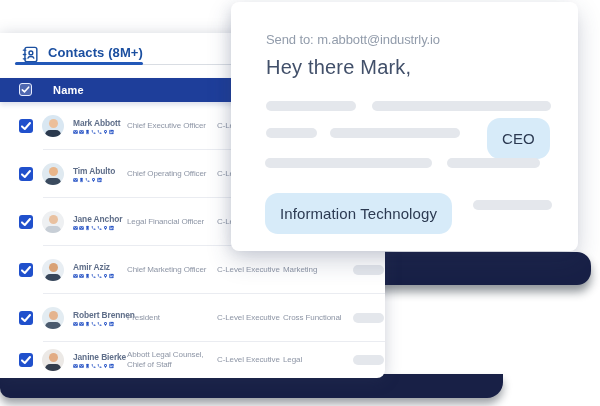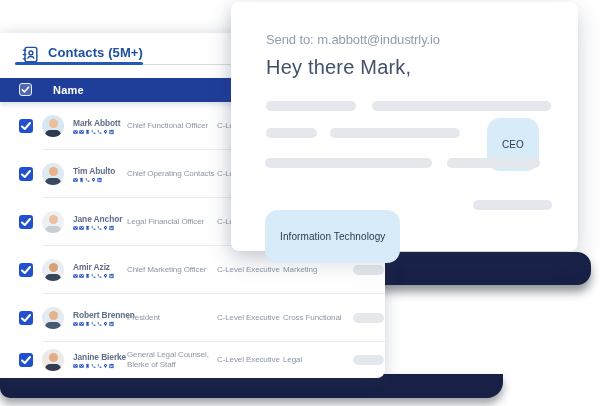--- a/index.html
+++ b/index.html
@@ -71,42 +71,42 @@
   .greeting{position:absolute;left:35px;top:54px;font-size:20px;font-weight:500;color:#42506a;
     letter-spacing:.2px;}
   .bar{position:absolute;height:10px;border-radius:5px;background:var(--skeleton,#e4e7ec);}
   .b1a{left:35px;top:99px;width:90px;}
   .b1b{left:141px;top:99px;width:179px;}
   .b2a{left:35px;top:126px;width:51px;}
   .b2b{left:99px;top:126px;width:130px;}
   .b3a{left:34px;top:156px;width:167px;}
   .b3b{left:216px;top:156px;width:93px;}
   .b4 {left:242px;top:198px;width:79px;}
-  .chip{position:absolute;height:25px;line-height:25px;padding:14px 15px;border-radius:13px;
-    background:var(--chipBg,#d7ebf9);color:var(--chipText,#2c3a52);font-size:10px;letter-spacing:.1px;}
+  .chip{position:absolute;height:25px;line-height:25px;padding:8px 15px;border-radius:13px;
+    background:var(--chipBg,#d7ebf9);color:var(--chipText,#2c3a52);font-size:15px;letter-spacing:.1px;}
   .chip-ceo{left:256px;top:116px;}
-  .chip-it{left:34px;top:191px;margin-top:17px;}
+  .chip-it{left:34px;top:191px;}
 </style>
 </head>
 <body>
 
 <div class="stage">
 
   <div class="navy navy-b"></div>
   <div class="navy navy-a"></div>
 
   <section class="contacts-card">
     <div class="cc-header">
       <svg class="book-icon" viewBox="0 0 24 24" fill="none" stroke="#1b4fa0" stroke-width="1.8" stroke-linecap="round" stroke-linejoin="round">
         <rect x="5" y="3" width="15" height="18" rx="2.5"></rect>
         <circle cx="12.5" cy="10" r="2.4"></circle>
         <path d="M8.8 16.5c.6-2.6 6.8-2.6 7.4 0"></path>
         <path d="M3 6.5h3M3 12h3M3 17.5h3"></path>
       </svg>
-      <span class="cc-title">Contacts (5M+)</span>
+      <span class="cc-title">Contacts (8M+)</span>
       <span class="cc-underline-gray"></span>
       <span class="cc-underline-blue"></span>
     </div>
 
     <div class="thead">
       <span class="cb">
         <svg viewBox="0 0 14 14">
             <polyline points="3,7.4 5.8,10 11,4" fill="none" stroke="#ffffff" stroke-width="2" stroke-linecap="round" stroke-linejoin="round"></polyline>
           </svg>
       </span>
@@ -160,21 +160,21 @@
               <span>
                 <svg viewBox="0 0 24 24">
                   <rect x="1.5" y="1.5" width="21" height="21" rx="4" fill="#2a56c6"></rect>
                   <rect x="5" y="9.5" width="3.2" height="9" fill="#fff"></rect>
                   <circle cx="6.6" cy="6.3" r="1.9" fill="#fff"></circle>
                   <path d="M11 9.5h3.1v1.4c.5-.9 1.6-1.7 3-1.7 2.4 0 3.9 1.6 3.9 4.3v5h-3.2v-4.4c0-1.3-.6-2-1.6-2s-1.9.7-1.9 2v4.4H11z" fill="#fff"></path>
                 </svg>
               </span>
             </div>
     </div>
-    <div class="cell c-title">Chief Functional Officer</div>
+    <div class="cell c-title">Chief Executive Officer</div>
     <div class="cell c-sen">C-Level Executive</div>
     <div class="cell c-dept"></div>
     <div class="pill"></div>
   </div>
         <div class="row">
     <span class="cb">
       <svg viewBox="0 0 14 14">
               <polyline points="3,7.4 5.8,10 11,4" fill="none" stroke="#ffffff" stroke-width="2" stroke-linecap="round" stroke-linejoin="round"></polyline>
             </svg>
     </span>
@@ -207,21 +207,21 @@
               <span>
                 <svg viewBox="0 0 24 24">
                   <rect x="1.5" y="1.5" width="21" height="21" rx="4" fill="#2a56c6"></rect>
                   <rect x="5" y="9.5" width="3.2" height="9" fill="#fff"></rect>
                   <circle cx="6.6" cy="6.3" r="1.9" fill="#fff"></circle>
                   <path d="M11 9.5h3.1v1.4c.5-.9 1.6-1.7 3-1.7 2.4 0 3.9 1.6 3.9 4.3v5h-3.2v-4.4c0-1.3-.6-2-1.6-2s-1.9.7-1.9 2v4.4H11z" fill="#fff"></path>
                 </svg>
               </span>
             </div>
     </div>
-    <div class="cell c-title">Chief Operating Contacts</div>
+    <div class="cell c-title">Chief Operating Officer</div>
     <div class="cell c-sen">C-Level Executive</div>
     <div class="cell c-dept"></div>
     <div class="pill"></div>
   </div>
         <div class="row">
     <span class="cb">
       <svg viewBox="0 0 14 14">
               <polyline points="3,7.4 5.8,10 11,4" fill="none" stroke="#ffffff" stroke-width="2" stroke-linecap="round" stroke-linejoin="round"></polyline>
             </svg>
     </span>
@@ -439,21 +439,21 @@
               <span>
                 <svg viewBox="0 0 24 24">
                   <rect x="1.5" y="1.5" width="21" height="21" rx="4" fill="#2a56c6"></rect>
                   <rect x="5" y="9.5" width="3.2" height="9" fill="#fff"></rect>
                   <circle cx="6.6" cy="6.3" r="1.9" fill="#fff"></circle>
                   <path d="M11 9.5h3.1v1.4c.5-.9 1.6-1.7 3-1.7 2.4 0 3.9 1.6 3.9 4.3v5h-3.2v-4.4c0-1.3-.6-2-1.6-2s-1.9.7-1.9 2v4.4H11z" fill="#fff"></path>
                 </svg>
               </span>
             </div>
     </div>
-    <div class="cell c-title">General Legal Counsel, Bierke of Staff</div>
+    <div class="cell c-title">Abbott Legal Counsel, Chief of Staff</div>
     <div class="cell c-sen">C-Level Executive</div>
     <div class="cell c-dept">Legal</div>
     <div class="pill"></div>
   </div>
       </div>
   </section>
 
   <section class="email-card">
     <div class="send-to">Send to: m.abbott@industrly.io</div>
     <div class="greeting">Hey there Mark,</div>

